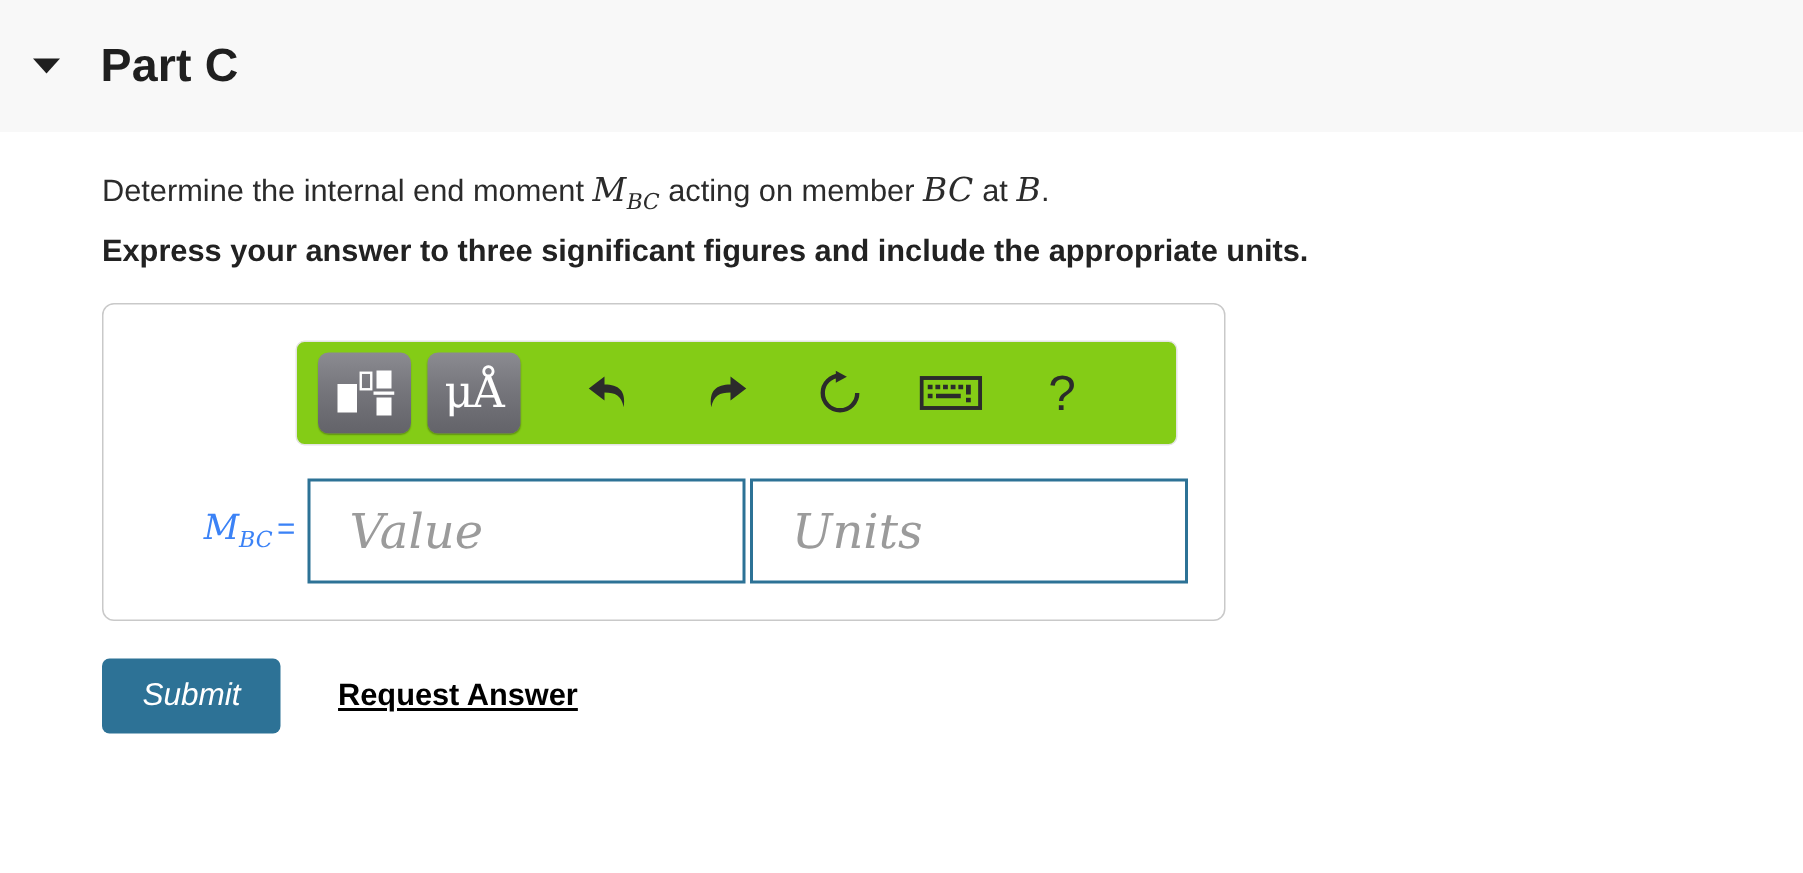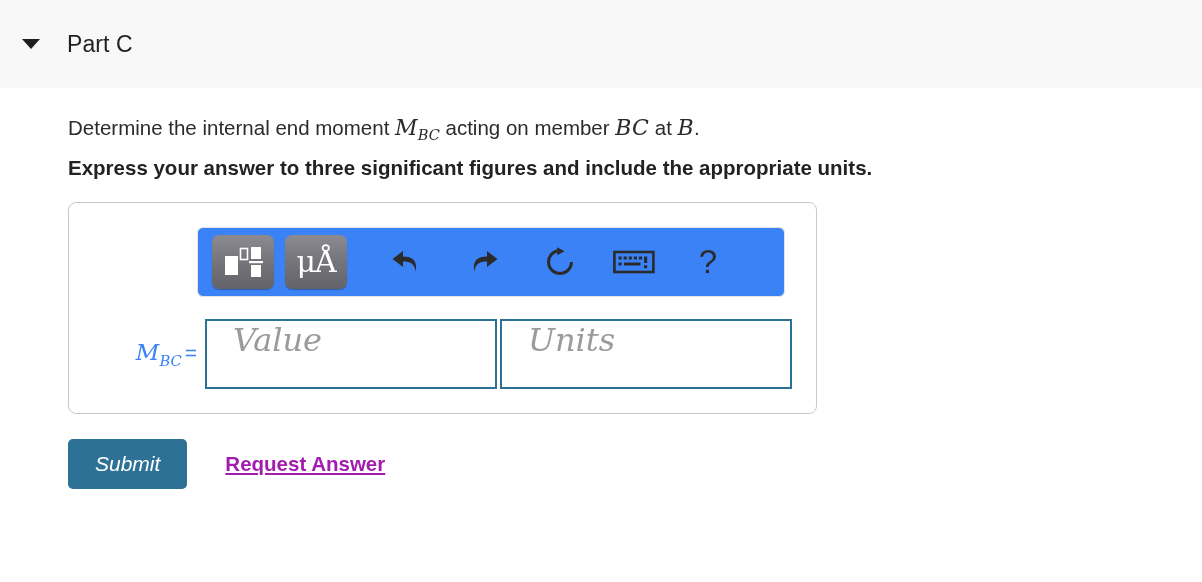--- a/index.html
+++ b/index.html
@@ -26,22 +26,22 @@
   }
   .disclosure-triangle {
     width: 0; height: 0;
     border-left: 9px solid transparent;
     border-right: 9px solid transparent;
     border-top: 10px solid #1f1f1f;
     margin-right: 27px;
     cursor: pointer;
   }
   .part-title {
-    font-size: 23px;
-    font-weight: normal;
+    font-size: 31px;
+    font-weight: bold;
     color: #1f1f1f;
     letter-spacing: 0.1px;
   }
 
   
   .body-area {
     padding-left: 68px;
     padding-top: 26px;
     box-sizing: border-box;
   }
@@ -77,21 +77,21 @@
     border-radius: 8px;
     box-sizing: border-box;
     padding: 24px 0 24px 0;
     background: #ffffff;
   }
 
   .toolbar {
     margin-left: 128px;
     width: 588px;
     height: 70px;
-    background: #3b82f6;
+    background: #84cc16;
     border: 1px solid #e4e4e4;
     border-radius: 6px;
     box-sizing: border-box;
     display: flex;
     align-items: center;
     padding-left: 14px;
   }
   .tool-btn {
     width: 62px;
     height: 54px;
@@ -156,21 +156,21 @@
     font-style: normal;
     font-size: 21px;
     margin-left: 3px;
   }
   .field {
     height: 70px;
     border: 2px solid #2d7296;
     background: #ffffff;
     box-sizing: border-box;
     display: flex;
-    align-items: flex-start;
+    align-items: center;
     padding-left: 26px;
     cursor: text;
   }
   .field.value-field { width: 292px; }
   .field.units-field { width: 292px; margin-left: 3px; }
   .placeholder {
     font-family: "DejaVu Serif", "Liberation Serif", serif;
     font-style: italic;
     font-size: 32px;
     color: #9b9b9b;
@@ -190,21 +190,21 @@
     border-radius: 5px;
     font-family: "Liberation Sans", sans-serif;
     font-size: 21px;
     padding: 14px 27px 15px 27px;
     cursor: pointer;
     line-height: 1;
     font-style: italic;
   }
   .request-answer {
     margin-left: 38px;
-    color: #a21caf;
+    color: #000000;
     font-size: 20.5px;
     font-weight: bold;
     text-decoration: underline;
     cursor: pointer;
   }
 </style>
 </head>
 <body>
 
 <div class="part-header">

